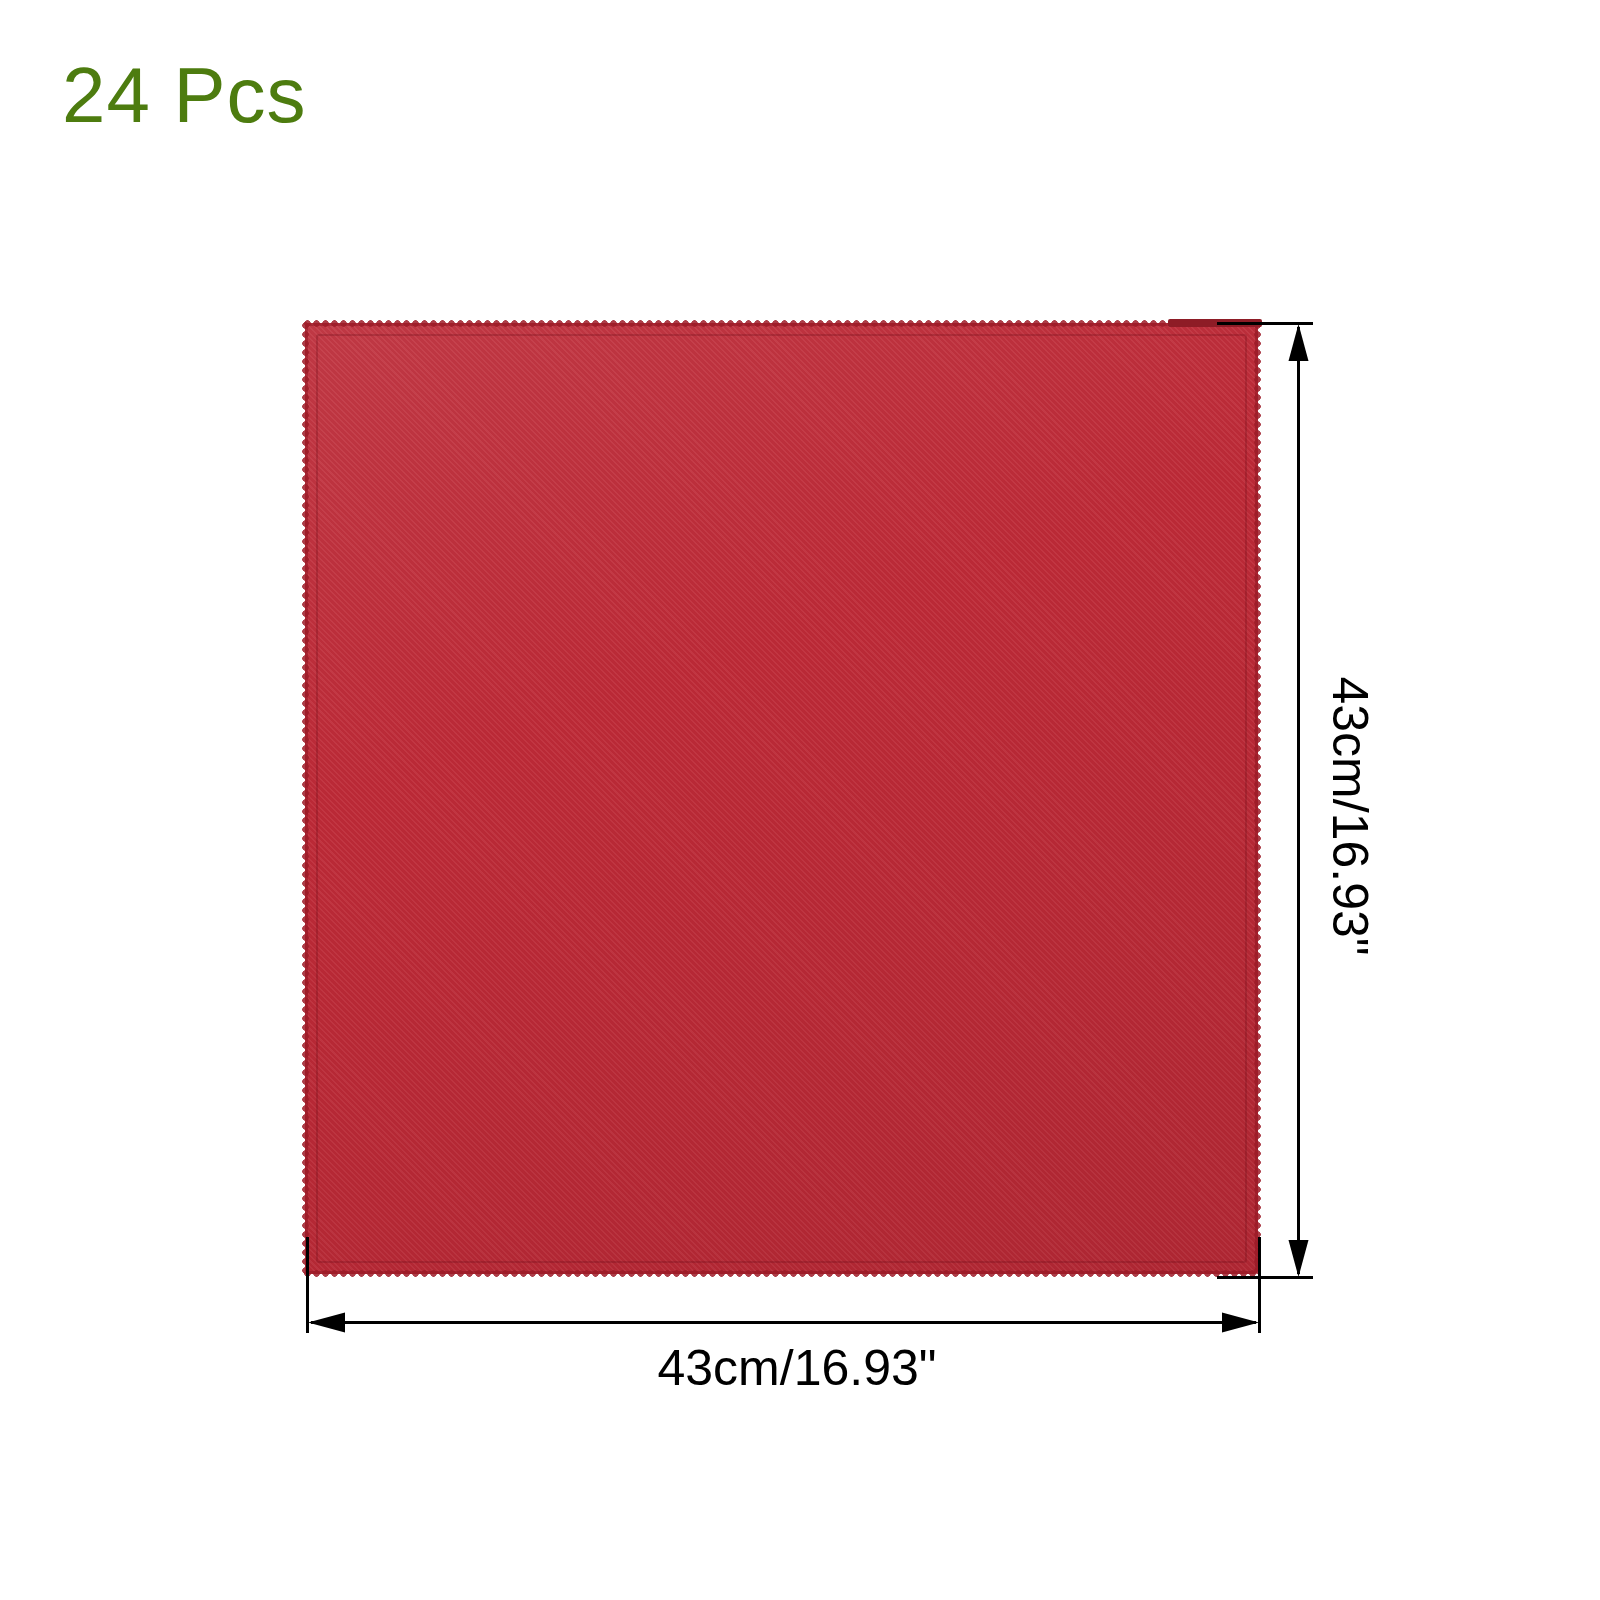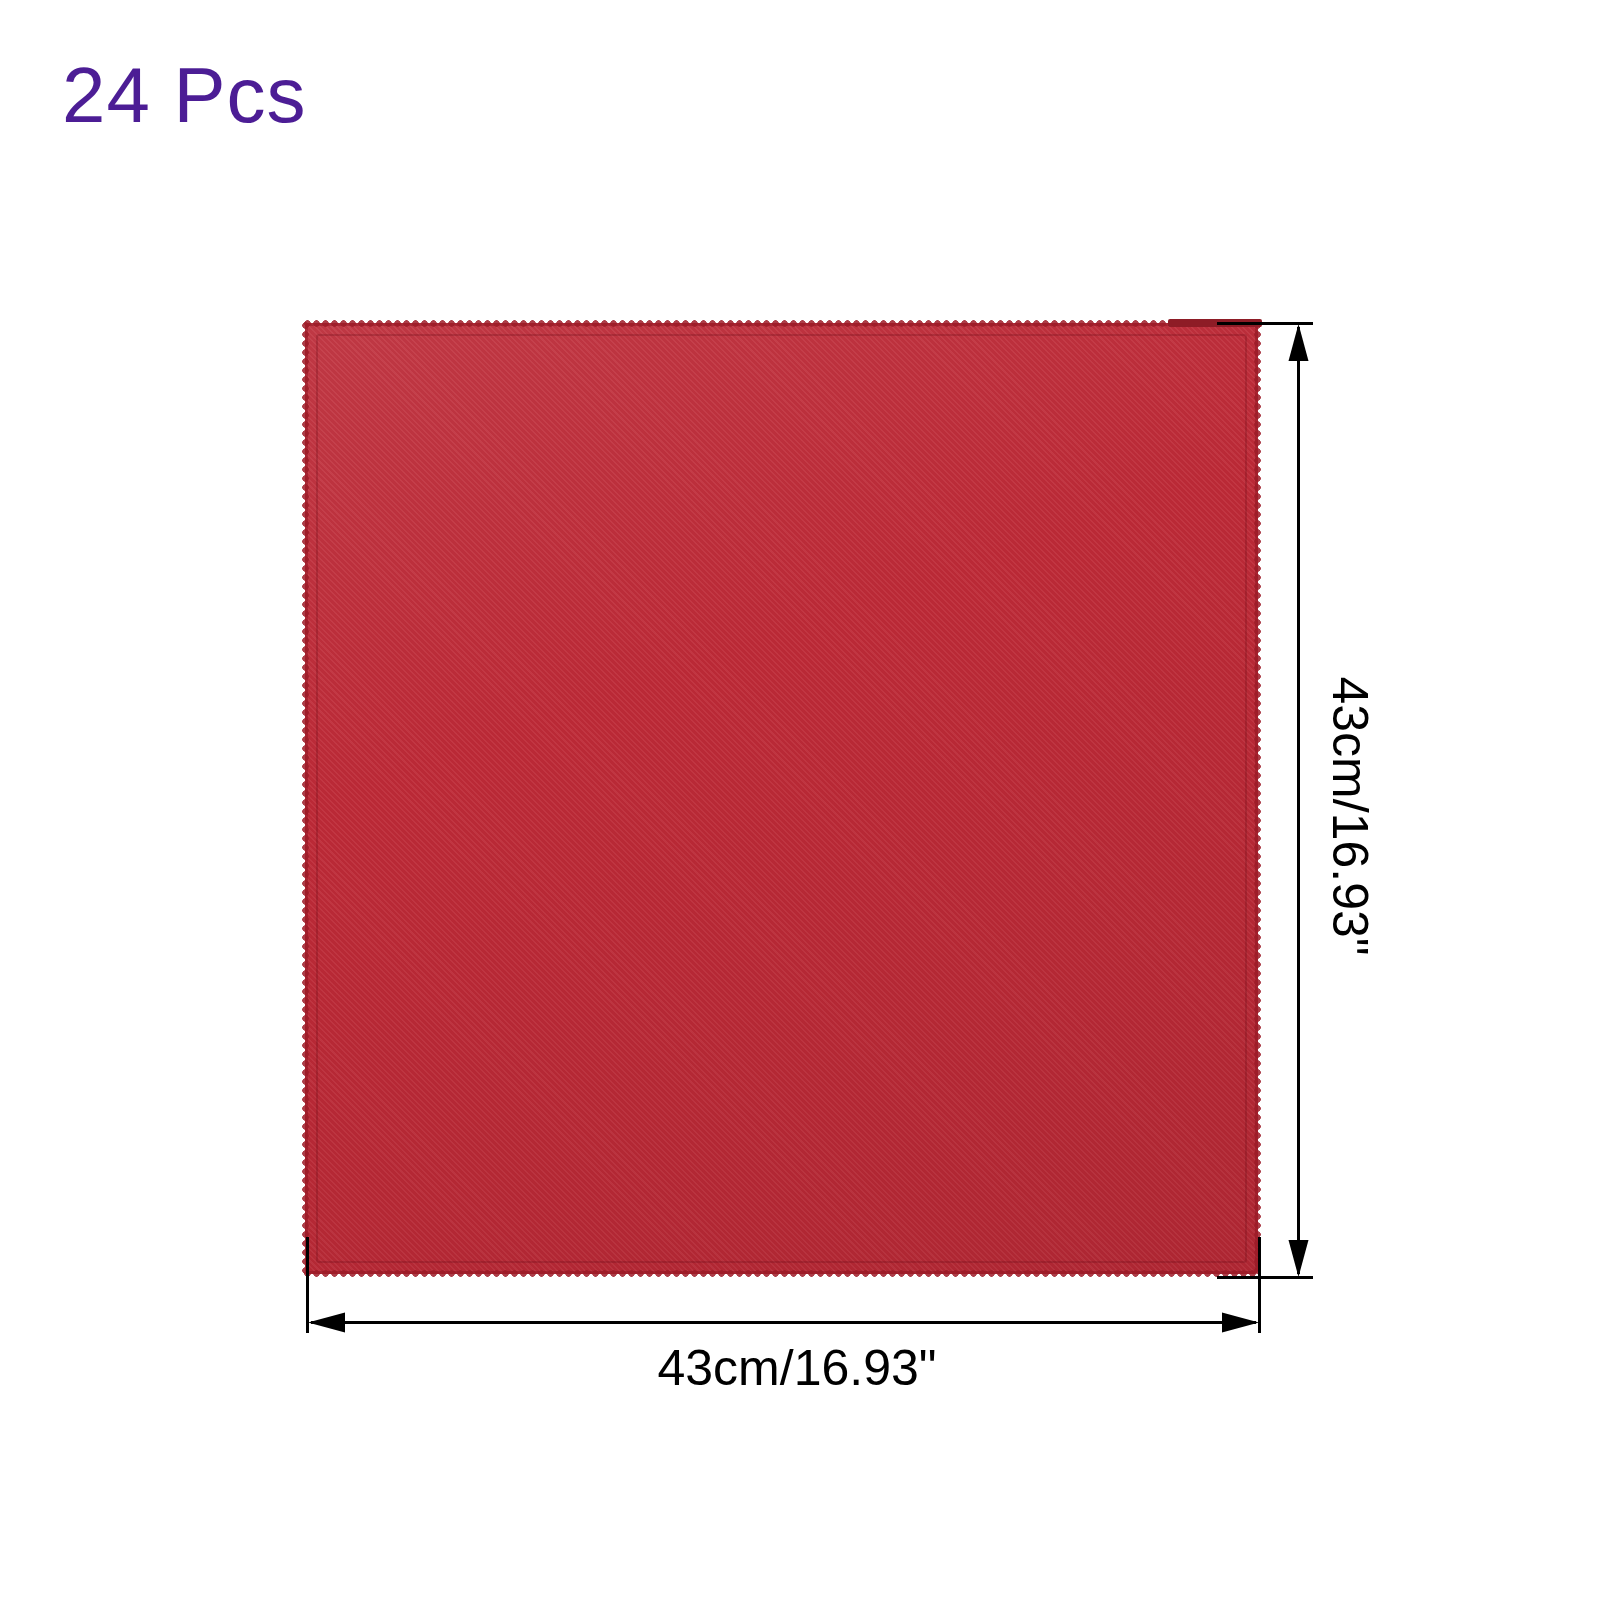--- a/index.html
+++ b/index.html
@@ -16,21 +16,21 @@
     overflow: hidden;
   }
 
   
   .qty-label {
     position: absolute;
     left: 62px;
     top: 56px;
     font-size: 78px;
     line-height: 1;
-    color: #4c1d95;
+    color: #4d7c0f;
     letter-spacing: 1px;
     white-space: nowrap;
   }
 
   
   .cloth {
     position: absolute;
     left: 305px;
     top: 323px;
     width: 953px;

